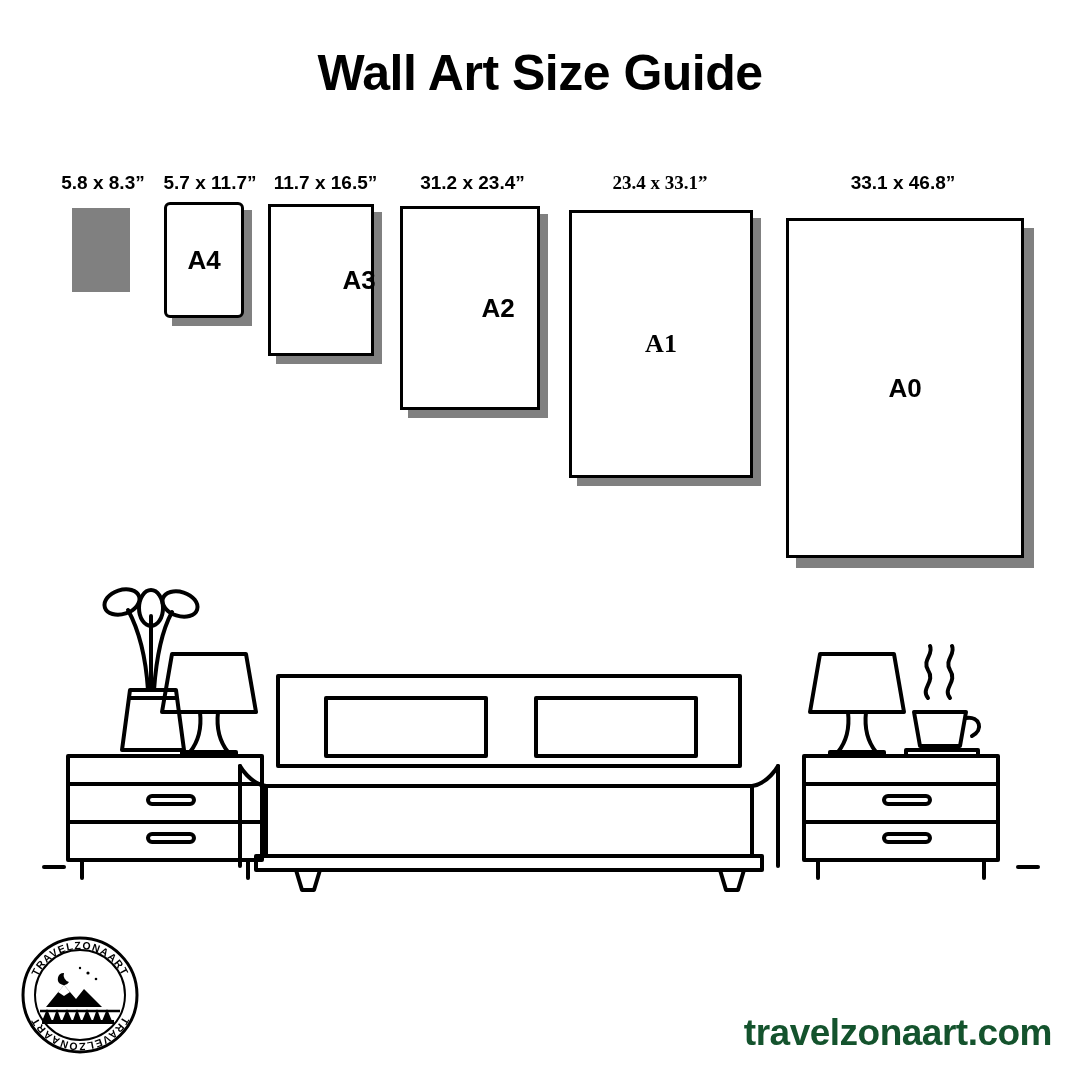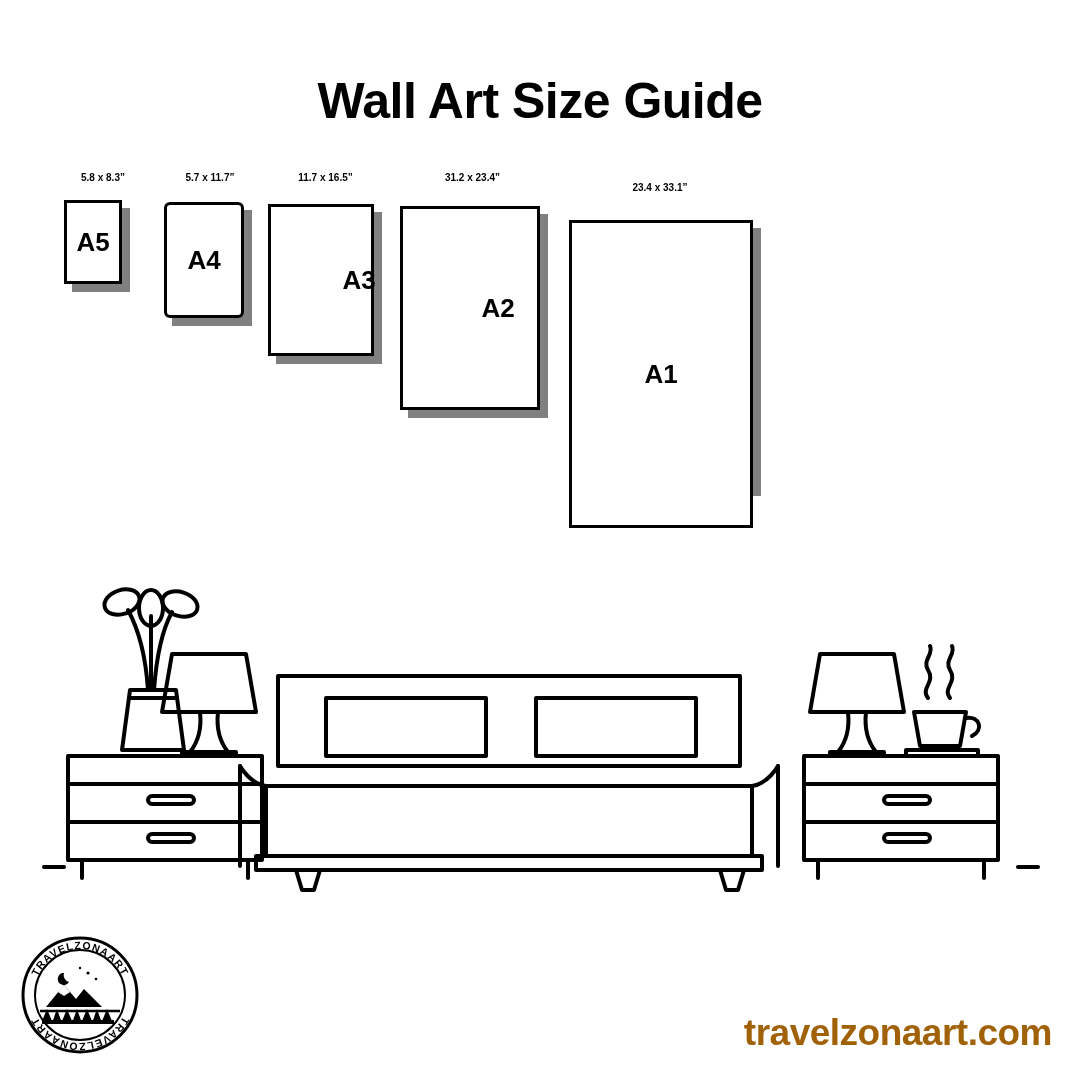--- a/index.html
+++ b/index.html
@@ -20,41 +20,40 @@
   #page-title {
     position: absolute;
     top: 44px;
     left: 0;
     width: 1080px;
     text-align: center;
     font-size: 50px;
     font-weight: 700;
     letter-spacing: -0.5px;
     color: #000;
-    margin-top: 28px;
   }
 
   
   #frames-area {
     position: absolute;
     left: 0;
     top: 150px;
     width: 1080px;
     height: 440px;
   }
   .frame-group {
     position: absolute;
   }
   .frame-dims {
     position: absolute;
     left: 0;
     top: 0;
     width: 100%;
     text-align: center;
-    font-size: 10px;
+    font-size: 19px;
     font-weight: 700;
     color: #000;
     white-space: nowrap;
   }
   .frame-box {
     position: absolute;
     background: #ffffff;
     border: 3px solid #000000;
     box-sizing: border-box;
   }
@@ -92,36 +91,33 @@
   }
 
   
   #website {
     position: absolute;
     right: 28px;
     bottom: 26px;
     font-size: 37px;
     font-weight: 700;
     letter-spacing: -0.5px;
-    color: #a16207;
+    color: #14532d;
   }
 </style>
 </head>
 <body>
 
 <div id="page-title">Wall Art Size Guide</div>
 
 <div id="frames-area">
 
   <div class="frame-group" style="left:48px; top:22px; width:110px; height:170px;">
     <div class="frame-dims">5.8 x 8.3”</div>
     <div class="frame-shadow" style="left:24px; top:36px; width:58px; height:84px;"></div>
-    <div class="frame-box" style="left:16px; top:28px; width:58px; height:84px;">
-      <div class="frame-label" style="top:50%;">A5</div>
-    </div>
   </div>
 
   <div class="frame-group" style="left:150px; top:22px; width:120px; height:200px;">
     <div class="frame-dims">5.7 x 11.7”</div>
     <div class="frame-shadow" style="left:22px; top:38px; width:80px; height:116px;"></div>
     <div class="frame-box" style="left:14px; top:30px; width:80px; height:116px;border-radius:6px;">
       <div class="frame-label" style="top:50%;">A4</div>
     </div>
   </div>
 
@@ -134,28 +130,35 @@
   </div>
 
   <div class="frame-group" style="left:390px; top:22px; width:165px; height:280px;">
     <div class="frame-dims">31.2 x 23.4”</div>
     <div class="frame-shadow" style="left:18px; top:42px; width:140px; height:204px;"></div>
     <div class="frame-box" style="left:10px; top:34px; width:140px; height:204px;">
       <div class="frame-label" style="top:50%;padding-left:28px;">A2</div>
     </div>
   </div>
 
-  <div class="frame-group" style="left:555px; top:32px; width:210px; height:350px;">
+  <div class="frame-group" style="left:555px; top:22px; width:210px; height:350px;font-family:Liberation Serif, serif;">
     <div class="frame-dims">23.4 x 33.1”</div>
     <div class="frame-shadow" style="left:22px; top:46px; width:184px; height:268px;"></div>
-    <div class="frame-box" style="left:14px; top:38px; width:184px; height:308px;">
+    <div class="frame-box" style="left:14px; top:38px; width:184px; height:268px;">
       <div class="frame-label" style="top:50%;">A1</div>
     </div>
   </div>
 
+  <div class="frame-group" style="left:768px; top:22px; width:270px; height:420px;">
+    <div class="frame-dims">33.1 x 46.8”</div>
+    <div class="frame-shadow" style="left:28px; top:56px; width:238px; height:340px;"></div>
+    <div class="frame-box" style="left:18px; top:46px; width:238px; height:340px;">
+      <div class="frame-label" style="top:50%;">A0</div>
+    </div>
+  </div>
 
 </div>
 
 <div id="furniture">
   <svg viewBox="0 0 1020 330" width="1020" height="330" fill="none" stroke="#000" stroke-width="4" stroke-linecap="round" stroke-linejoin="round">
 
     <line x1="14" y1="297" x2="34" y2="297"></line>
 
     <line x1="988" y1="297" x2="1008" y2="297"></line>
 

